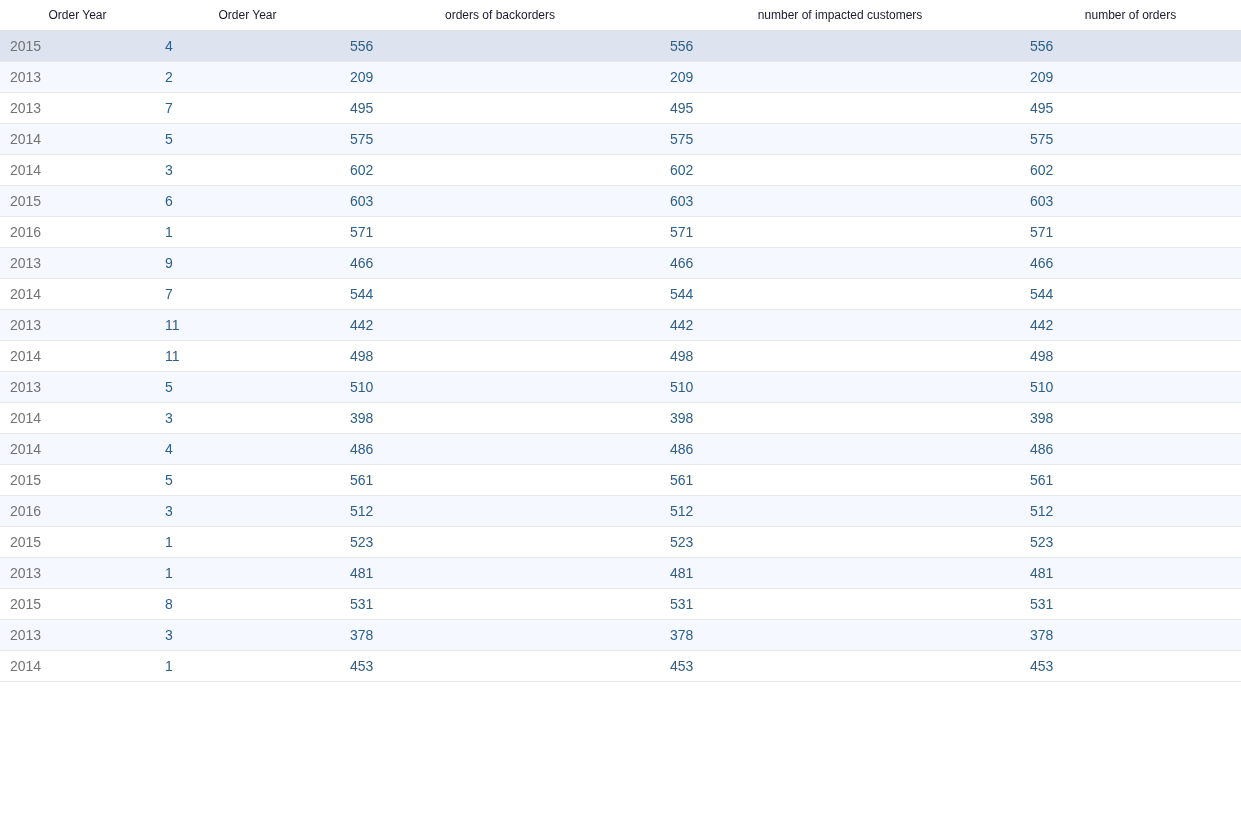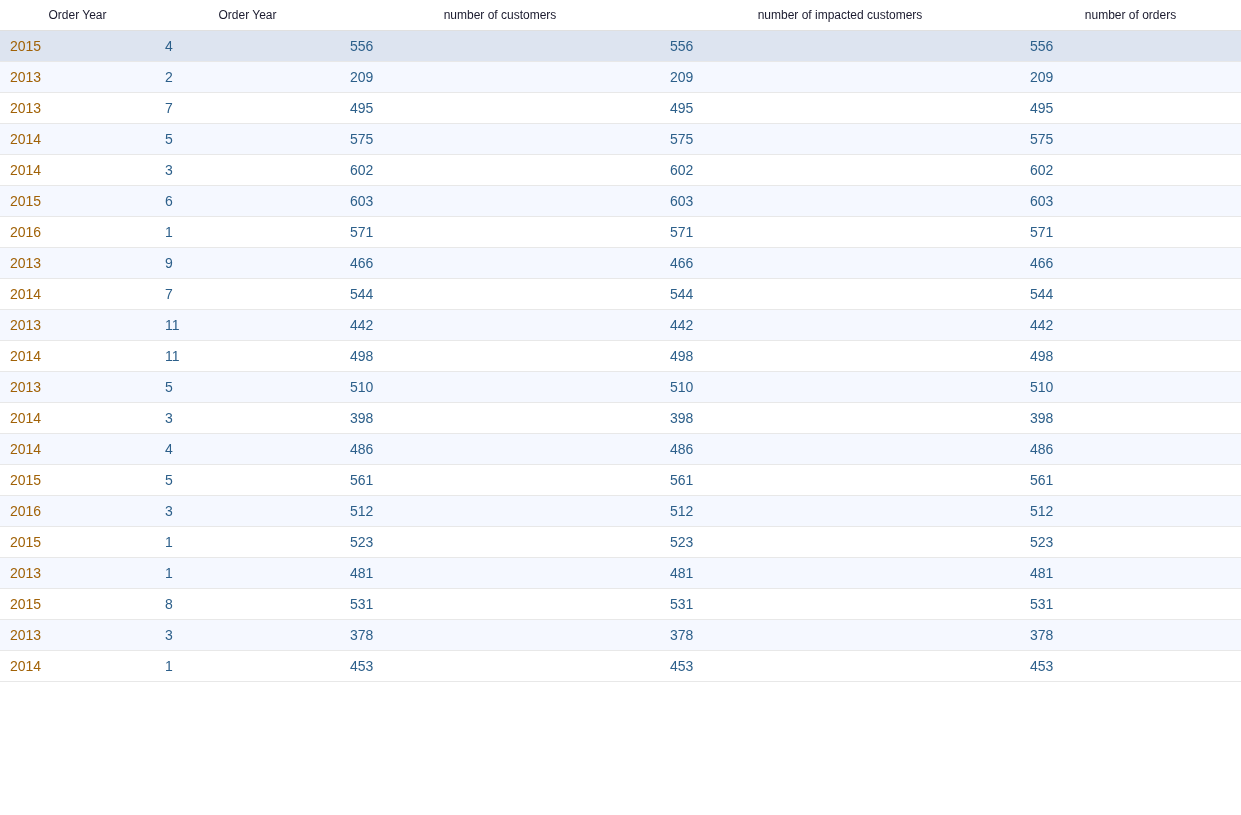--- a/index.html
+++ b/index.html
@@ -80,33 +80,33 @@
     }
 
     tbody td {
       padding: 7px 10px;
       font-size: 14px;
       color: #2c5f8a;
       vertical-align: middle;
     }
 
     tbody td:first-child {
-      color: #a16207;
+      color: #737373;
     }
   </style>
 </head>
 <body>
 
 <div class="table-container">
   <table>
     <thead>
       <tr>
         <th>Order Year</th>
         <th>Order Year</th>
-        <th>number of customers</th>
+        <th>orders of backorders</th>
         <th>number of impacted customers</th>
         <th>number of orders</th>
       </tr>
     </thead>
     <tbody id="table-body">
     <tr class="selected-row">
           <td>2015</td>
           <td>4</td>
           <td>556</td>
           <td>556</td>

